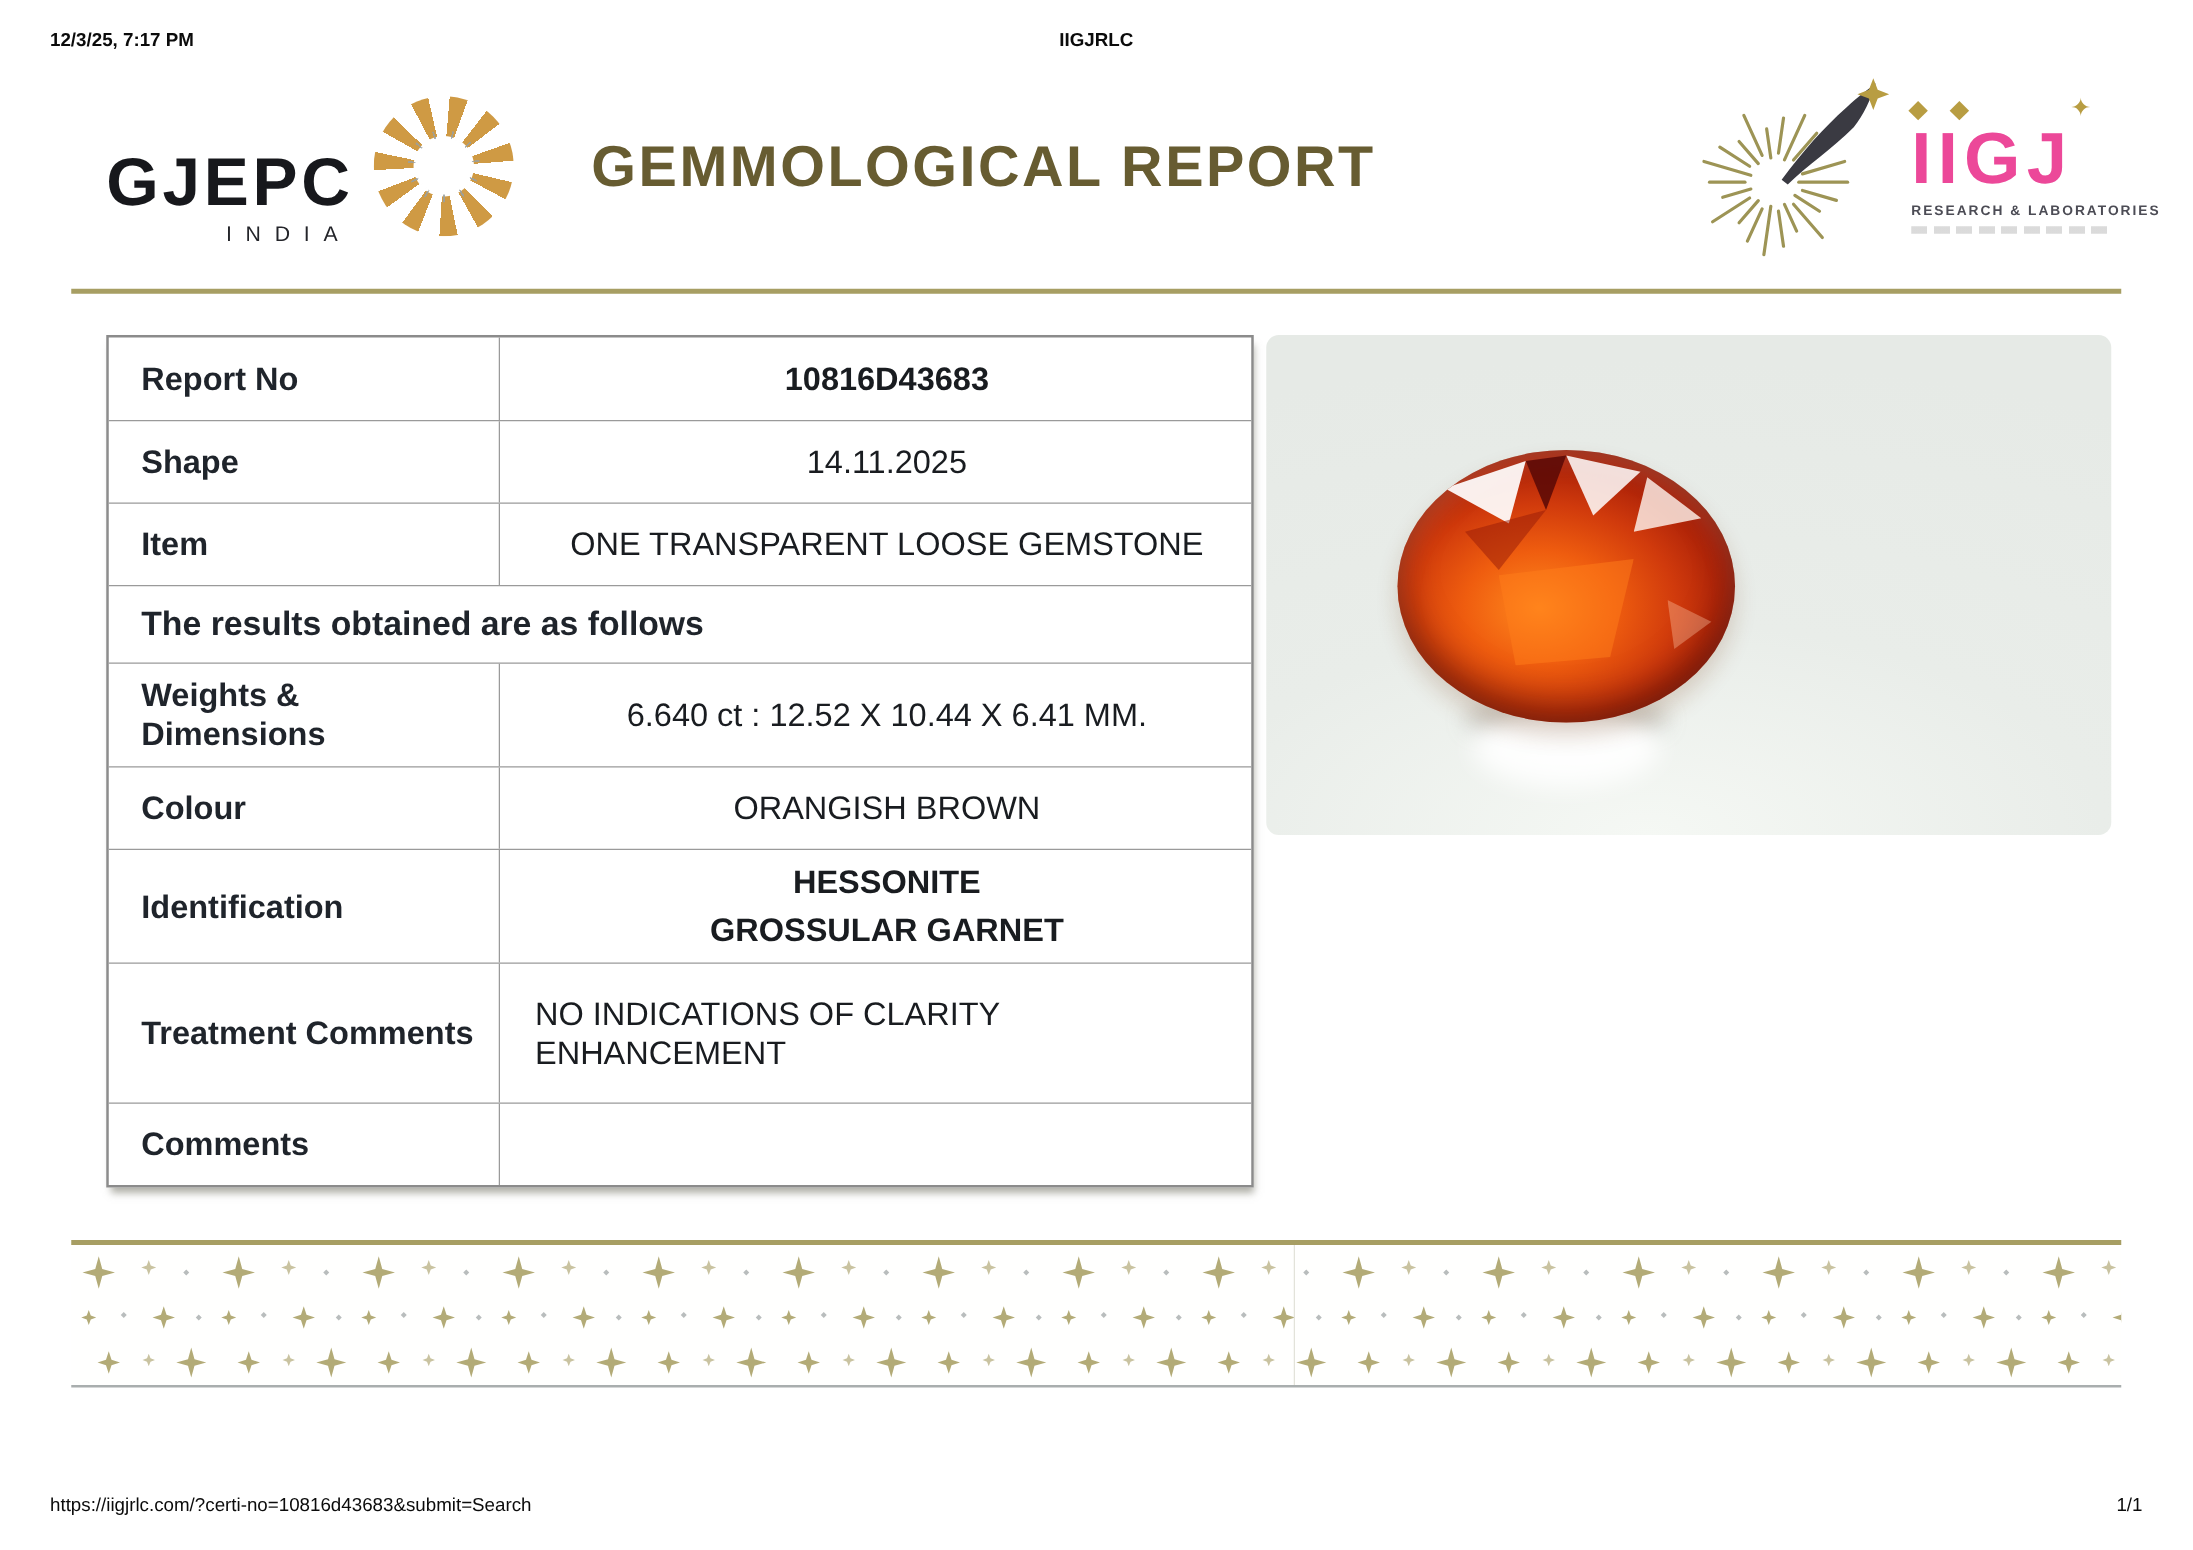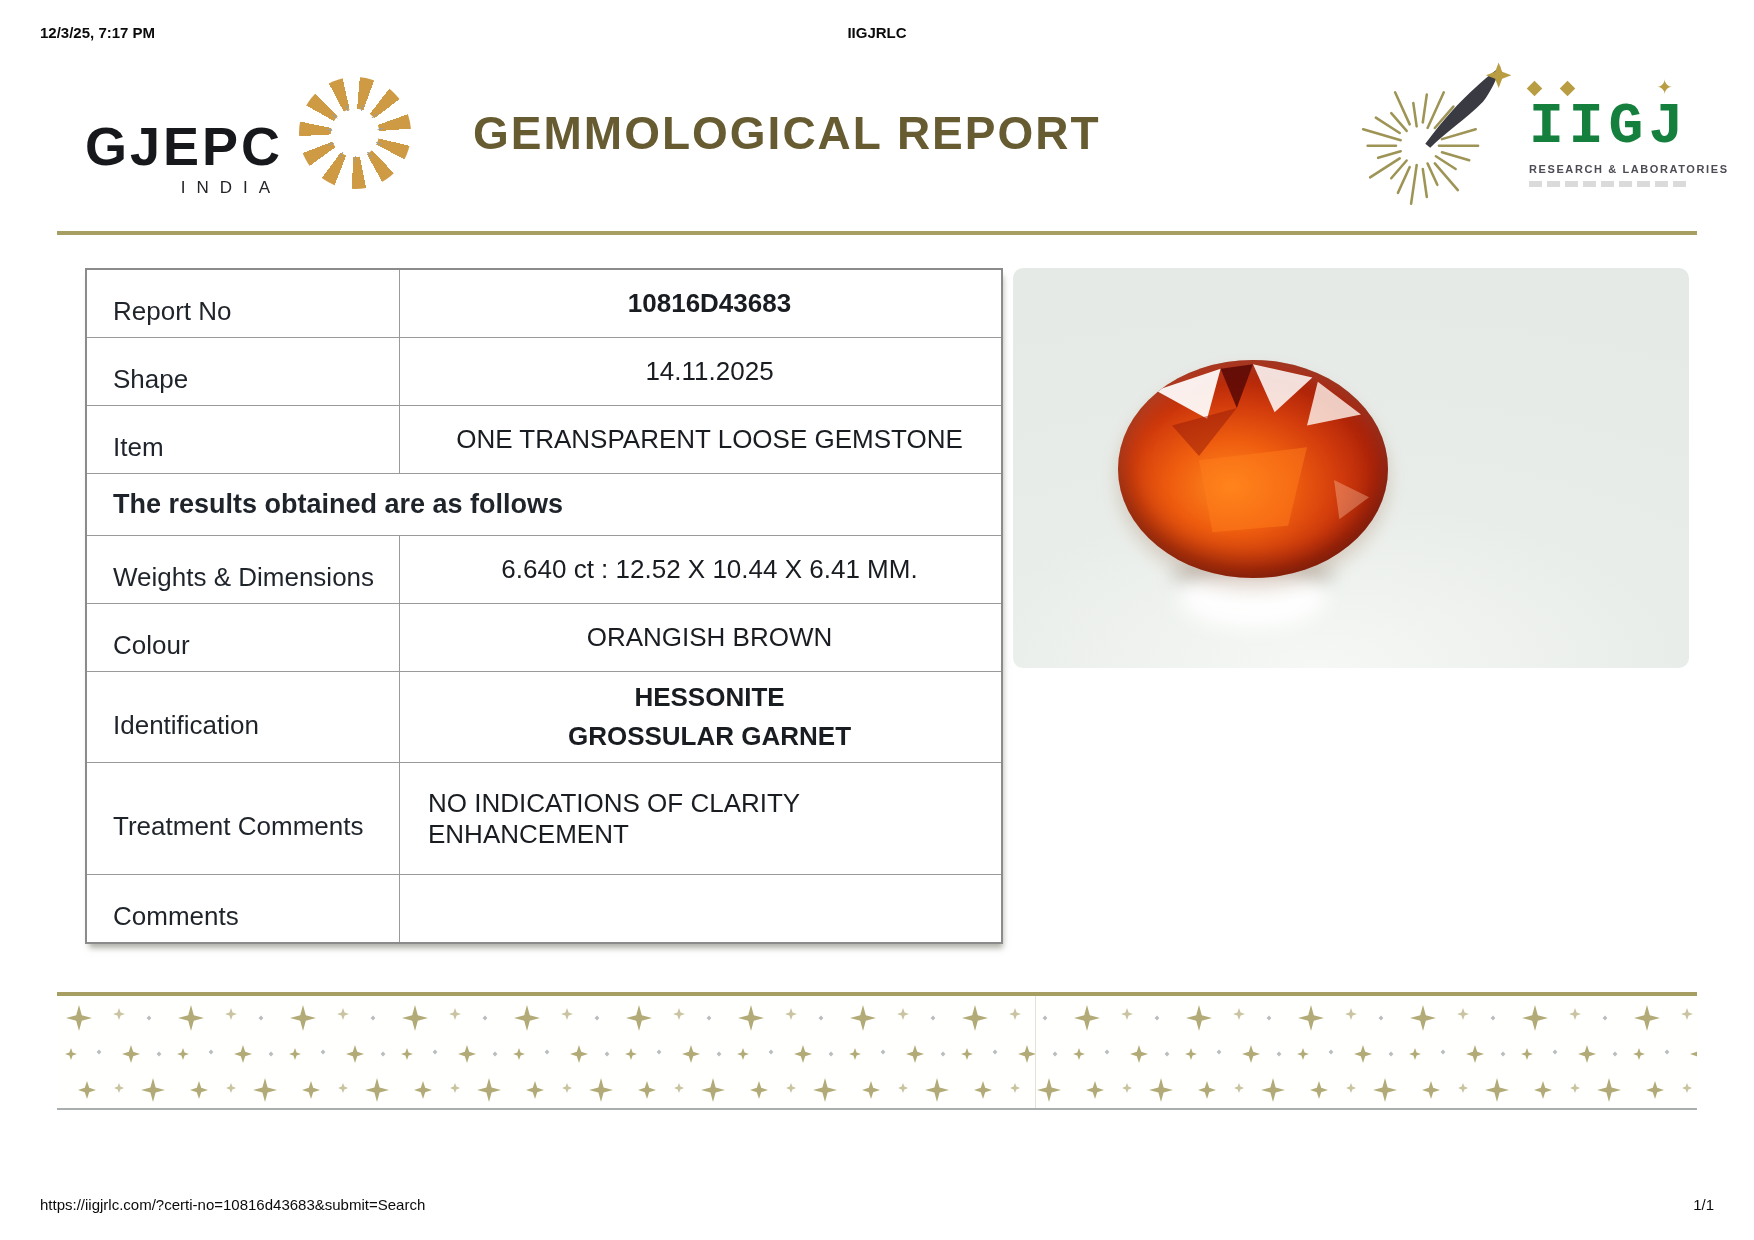--- a/index.html
+++ b/index.html
@@ -34,38 +34,38 @@
       repeating-conic-gradient(from 14deg, #9aa0a0 0deg 3deg, rgba(255,255,255,0) 3deg 32.72deg);}
   .report-title{flex:1;text-align:left;padding-left:62px;font-size:46px;font-weight:800;
     letter-spacing:2px;color:#675c31;white-space:nowrap;}
   .iigj-block{display:flex;align-items:center;gap:2px;flex:0 0 auto;}
   .iigj-burst{width:176px;height:148px;flex:0 0 auto;}
   .iigj-textcol{display:flex;flex-direction:column;align-items:flex-start;width:168px;}
   .sparkle-row{display:flex;align-items:center;width:150px;height:18px;position:relative;}
   .dia{width:11px;height:11px;background:#b89d42;transform:rotate(45deg);display:inline-block;}
   .dia+.dia{margin-left:22px;}
   .star-glyph{position:absolute;right:6px;top:-2px;color:#b89d42;font-size:20px;line-height:1;}
-  .iigj-main{font-family:Liberation Mono, monospace;font-size:58px;font-weight:700;letter-spacing:5px;
-    color:#15803d;line-height:.95;margin-top:2px;}
+  .iigj-main{font-family:Liberation Sans, sans-serif;font-size:58px;font-weight:700;letter-spacing:5px;
+    color:#ec4899;line-height:.95;margin-top:2px;}
   .iigj-sub{font-size:11px;font-weight:700;letter-spacing:1.6px;color:#4c4c55;margin-top:8px;white-space:nowrap;}
   .iigj-smudge{width:160px;height:6px;margin-top:6px;opacity:.55;
     background:repeating-linear-gradient(90deg,#bdbdbd 0 13px, rgba(255,255,255,0) 13px 18px);}
   .header-rule{position:absolute;top:231px;left:57px;width:1640px;height:4px;background:#a79e63;}
 
   
   .rpt-table{position:absolute;top:268px;left:85px;width:918px;border:2px solid #8b8b8b;background:#fff;
     box-shadow:2px 6px 6px -2px rgba(110,110,95,.55);box-sizing:border-box;}
   .rpt-row{display:flex;min-height:66px;border-top:1px solid #9a9a9a;box-sizing:border-box;}
   .rpt-row:first-child{border-top:none;}
   .rpt-row:nth-child(4){min-height:62px;}
   .rpt-row:nth-child(8){min-height:112px;}
   .rpt-row:nth-child(10){min-height:80px;}
   .cell{box-sizing:border-box;font-size:26px;}
-  .label-cell{flex:0 0 313px;border-right:1px solid #9a9a9a;font-weight:400;color:#1f242b;
-    padding:26px 10px 10px 26px;display:flex;align-items:center;}
+  .label-cell{flex:0 0 313px;border-right:1px solid #9a9a9a;font-weight:700;color:#1f242b;
+    padding:10px 10px 10px 26px;display:flex;align-items:center;}
   .section-cell{flex:1;font-weight:700;color:#1f242b;font-size:27px;padding:10px 26px;display:flex;align-items:center;}
   .value-cell{flex:1;padding:10px 10px 10px 28px;display:flex;flex-direction:column;justify-content:center;gap:8px;color:#191c20;align-items:center;}
   .value-cell.bold{font-weight:700;}
 
   
   .photo-box{position:absolute;top:268px;left:1013px;width:676px;height:400px;border-radius:10px;overflow:hidden;
     background:radial-gradient(120% 95% at 45% 100%, #f5f8f4 0%, #e9ede9 45%, #e6eae6 100%);}
   .gem-wrap{position:absolute;left:105px;top:92px;width:270px;height:232px;}
   .gem-contact{position:absolute;left:55px;right:55px;bottom:2px;height:28px;border-radius:50%;
     background:rgba(120,115,105,.38);filter:blur(9px);}

